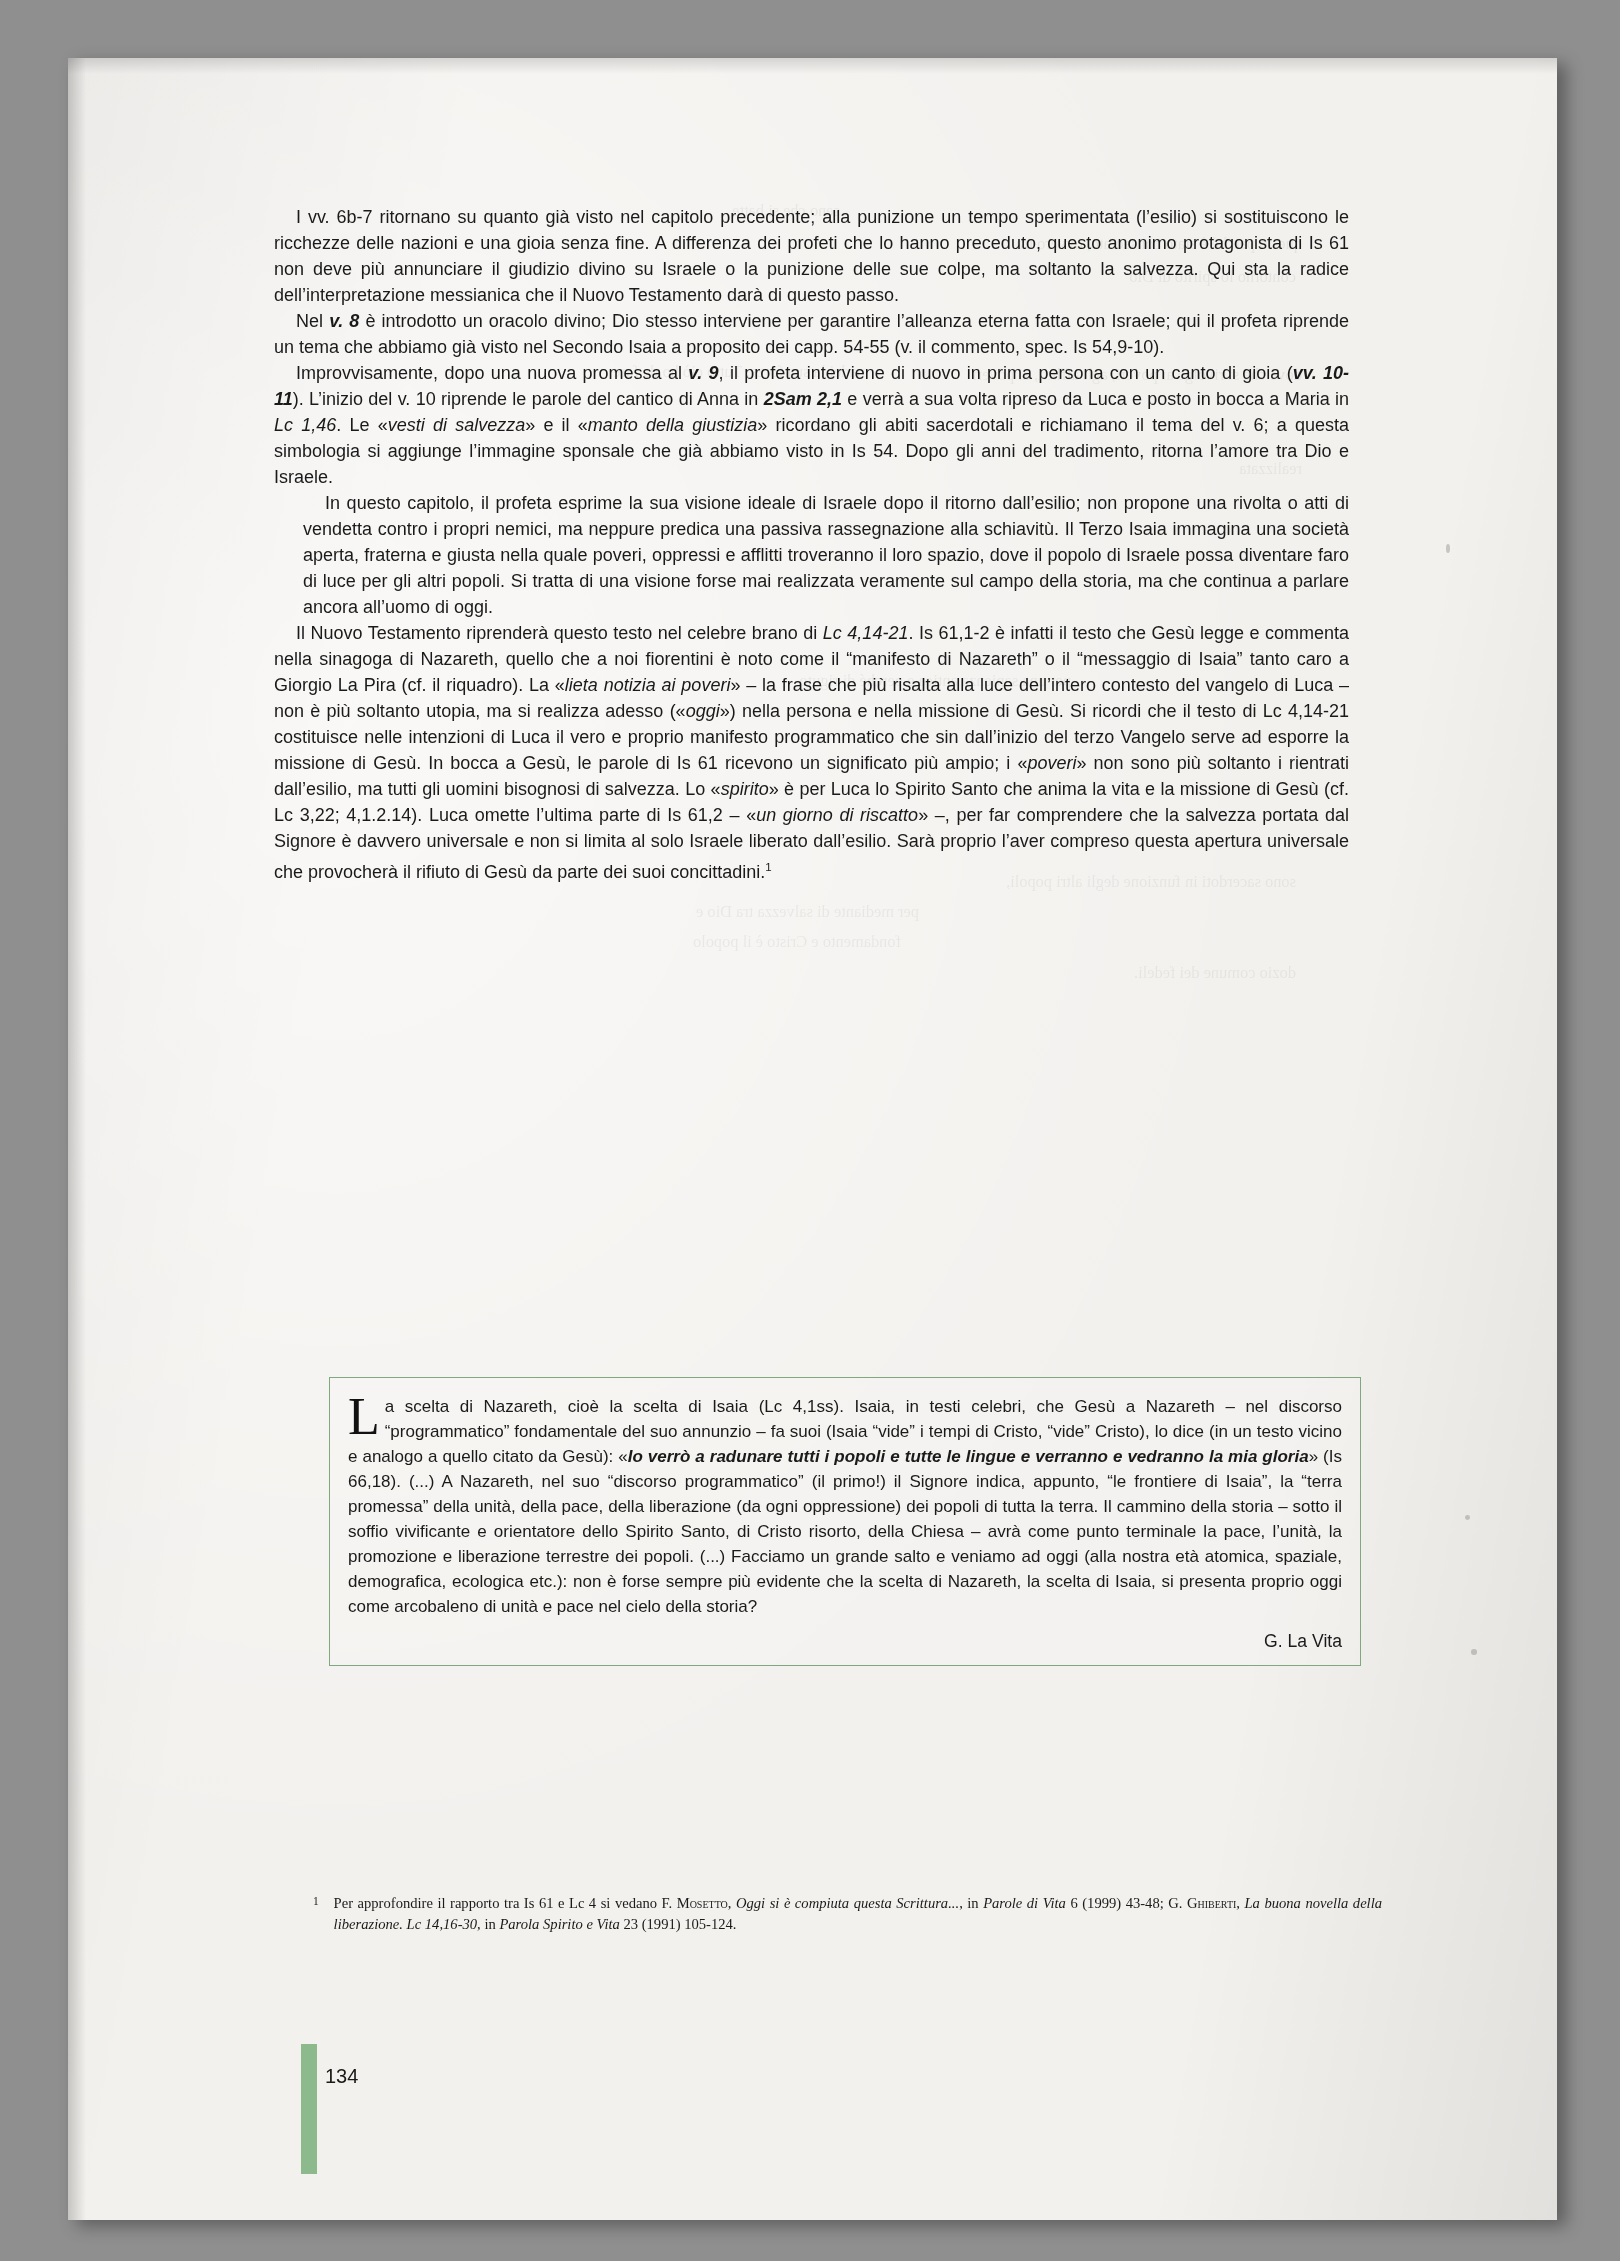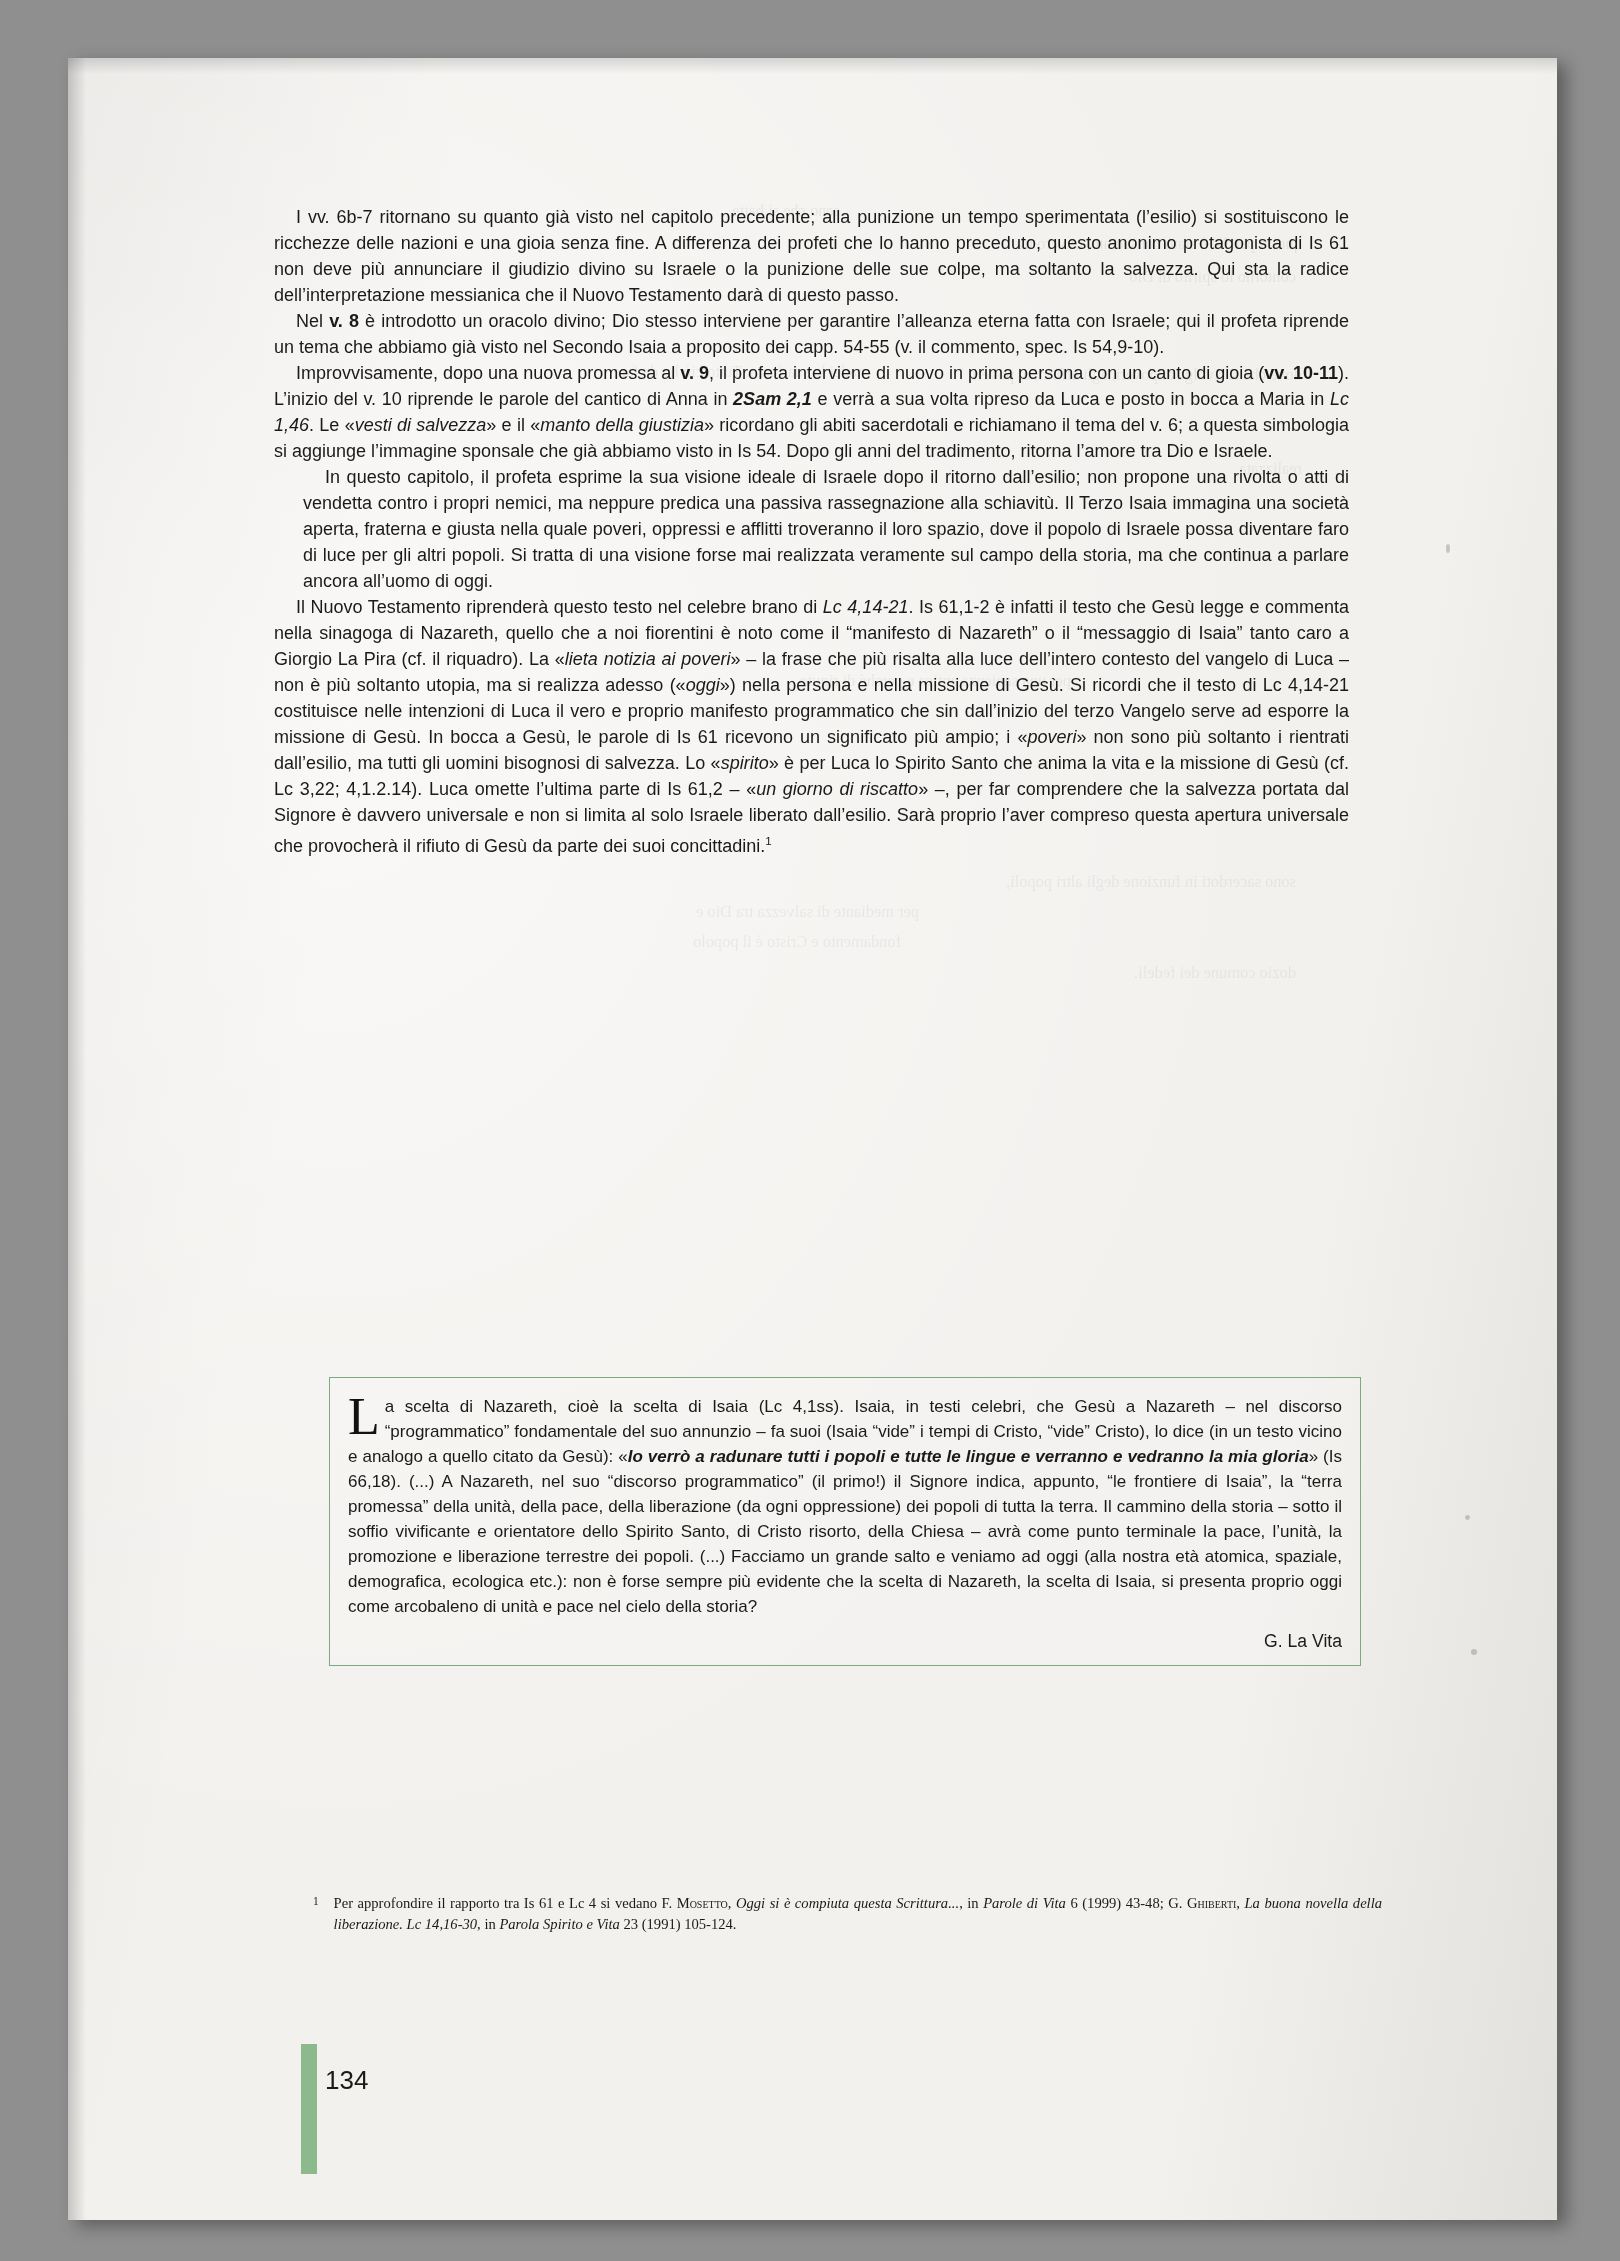--- a/index.html
+++ b/index.html
@@ -63,21 +63,21 @@
     line-height: 26px;
     color: #1a1a1a;
     text-align: justify;
     text-indent: 22px;
     hyphens: auto;
   }
   p.body + p.body { margin-top: 0px; }
   p.gap { margin-top: 13.4px; margin-left: 29px; }
   .it { font-style: italic; }
   .bi { font-style: italic; font-weight: bold; }
-  .b { font-weight: bold; }
+  .b { font-weight: bold; font-style: italic; }
 
   
   .quote-box {
     position: absolute;
     left: 261px;
     top: 1319px;
     width: 1032px;
     border: 1.2px solid #7ea87e;
     background: rgba(255,255,255,0.12);
     padding: 16px 18px 13.4px 18px;
@@ -137,21 +137,21 @@
     top: 1986px;
     width: 16px;
     height: 130px;
     background: #8cba8c;
   }
   .folio-num {
     position: absolute;
     left: 257px;
     top: 2007px;
     font-family: "Liberation Sans", sans-serif;
-    font-size: 26px;
+    font-size: 20px;
     color: #1a1a1a;
   }
 
   
   .edge-left {
     position: absolute;
     left: 0; top: 0;
     width: 18px; height: 100%;
     background: linear-gradient(90deg, rgba(0,0,0,0.18), rgba(0,0,0,0));
     pointer-events: none;

